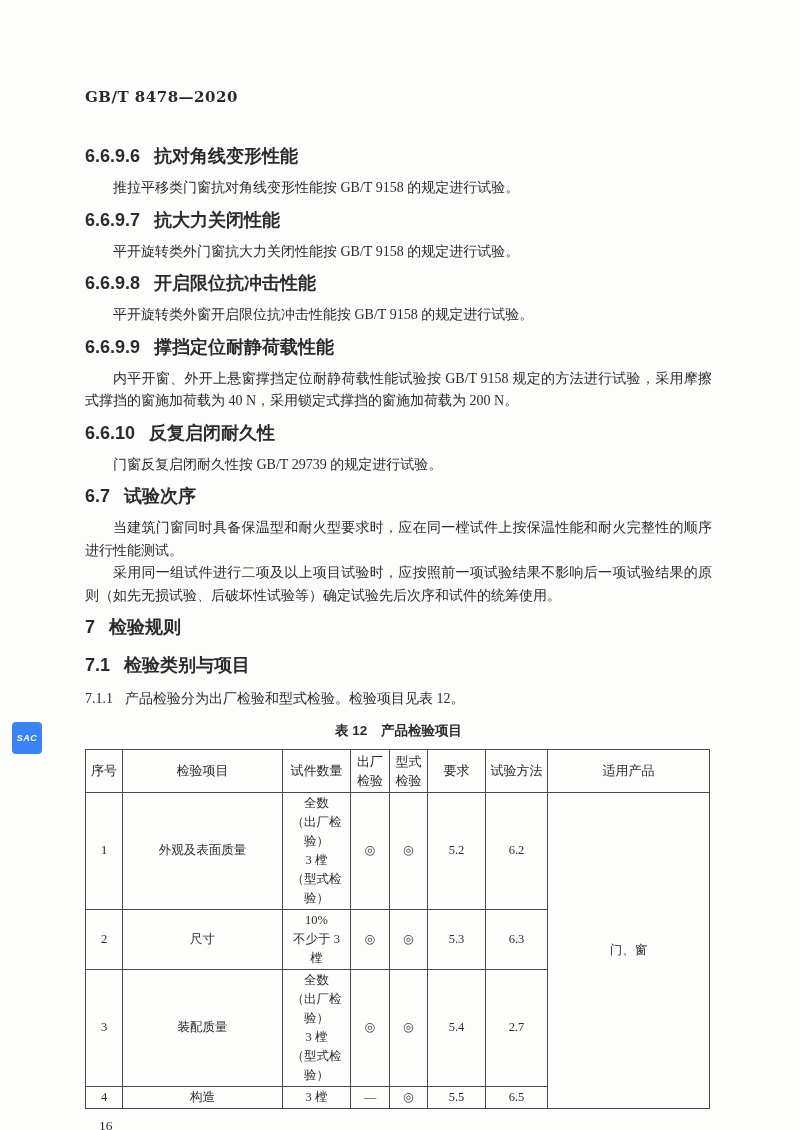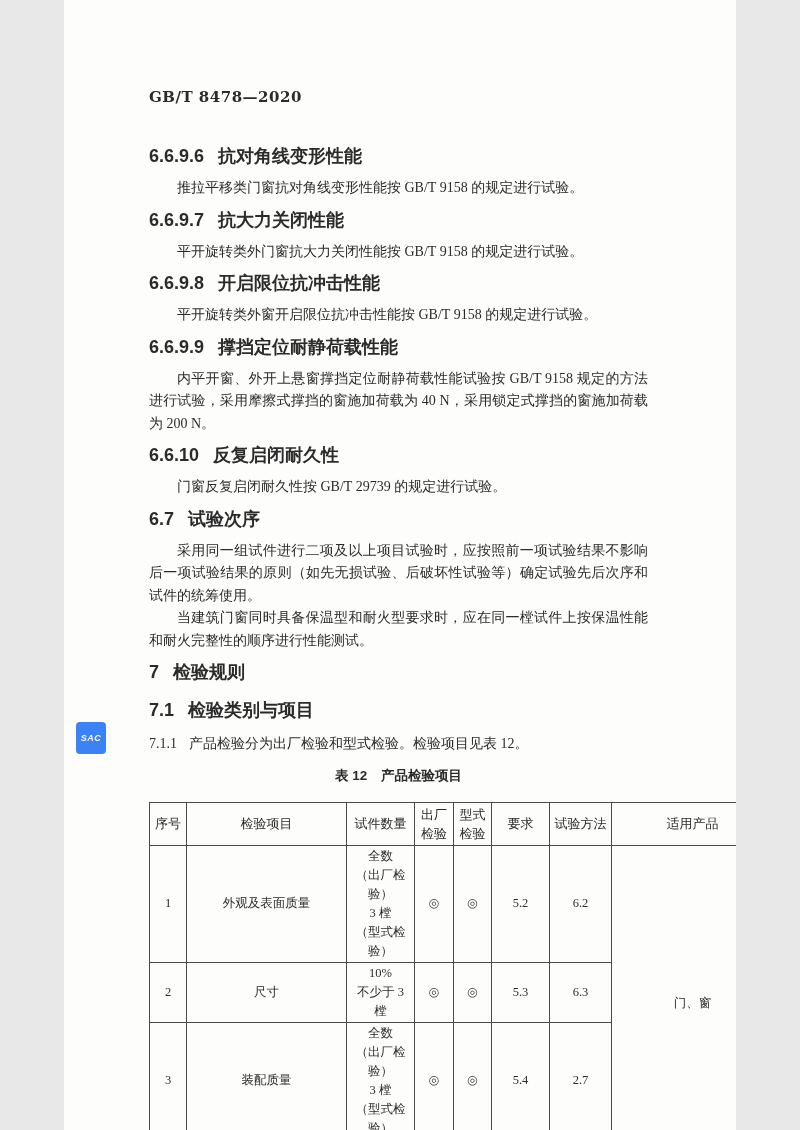--- a/index.html
+++ b/index.html
@@ -1,19 +1,19 @@
 <!DOCTYPE html>
 <html><head>
 <meta charset="utf-8">
 <style>
   * { margin: 0; padding: 0; box-sizing: border-box; }
   html,body { background: #e8e8e8; }
   .page {
     position: relative;
-    width: 672px; height: 1130px;
+    width: 800px; height: 1130px;
     margin: 0 auto;
     background: #fdfdfc;
     color: #2b2b2b;
     padding: 88px 88px 0 85px;
     overflow: hidden;
     font-family: "Liberation Serif", serif;
   }
   .doc-code {
     font-family: "DejaVu Serif", serif;
     font-weight: bold;
@@ -47,21 +47,21 @@
   p.numbered { margin-top: 13px; }
   p.numbered .pnum { margin-right: 12px; }
   .tbl-caption {
     font-family: "Liberation Sans", sans-serif;
     font-weight: bold;
     font-size: 13.5px; line-height: 20px;
     text-align: center;
     margin-top: 10px;
   }
   table.spec {
-    margin-top: 16px;
+    margin-top: 8px;
     border-collapse: collapse;
     table-layout: fixed;
     width: 624px;
   }
   table.spec td, table.spec th {
     border: 1px solid #4a4a4a;
     font-family: "Liberation Serif", serif;
     font-weight: normal;
     font-size: 12.5px; line-height: 19px;
     text-align: center; vertical-align: middle;
@@ -119,22 +119,22 @@
   <p class="body indent">内平开窗、外开上悬窗撑挡定位耐静荷载性能试验按 GB/T 9158 规定的方法进行试验，采用摩擦式撑挡的窗施加荷载为 40 N，采用锁定式撑挡的窗施加荷载为 200 N。</p>
 
   <div class="h-clause">
     <span class="num">6.6.10</span><span>反复启闭耐久性</span>
   </div>
   <p class="body indent">门窗反复启闭耐久性按 GB/T 29739 的规定进行试验。</p>
 
   <div class="h-clause">
     <span class="num">6.7</span><span>试验次序</span>
   </div>
+  <p class="body indent">当建筑门窗同时具备保温型和耐火型要求时，应在同一樘试件上按保温性能和耐火完整性的顺序进行性能测试。</p>
   <p class="body indent">采用同一组试件进行二项及以上项目试验时，应按照前一项试验结果不影响后一项试验结果的原则（如先无损试验、后破坏性试验等）确定试验先后次序和试件的统筹使用。</p>
-  <p class="body indent">当建筑门窗同时具备保温型和耐火型要求时，应在同一樘试件上按保温性能和耐火完整性的顺序进行性能测试。</p>
 
   <div class="h-clause mt10">
     <span class="num">7</span><span>检验规则</span>
   </div>
 
   <div class="h-clause mt19">
     <span class="num">7.1</span><span>检验类别与项目</span>
   </div>
 
   <p class="body numbered">

